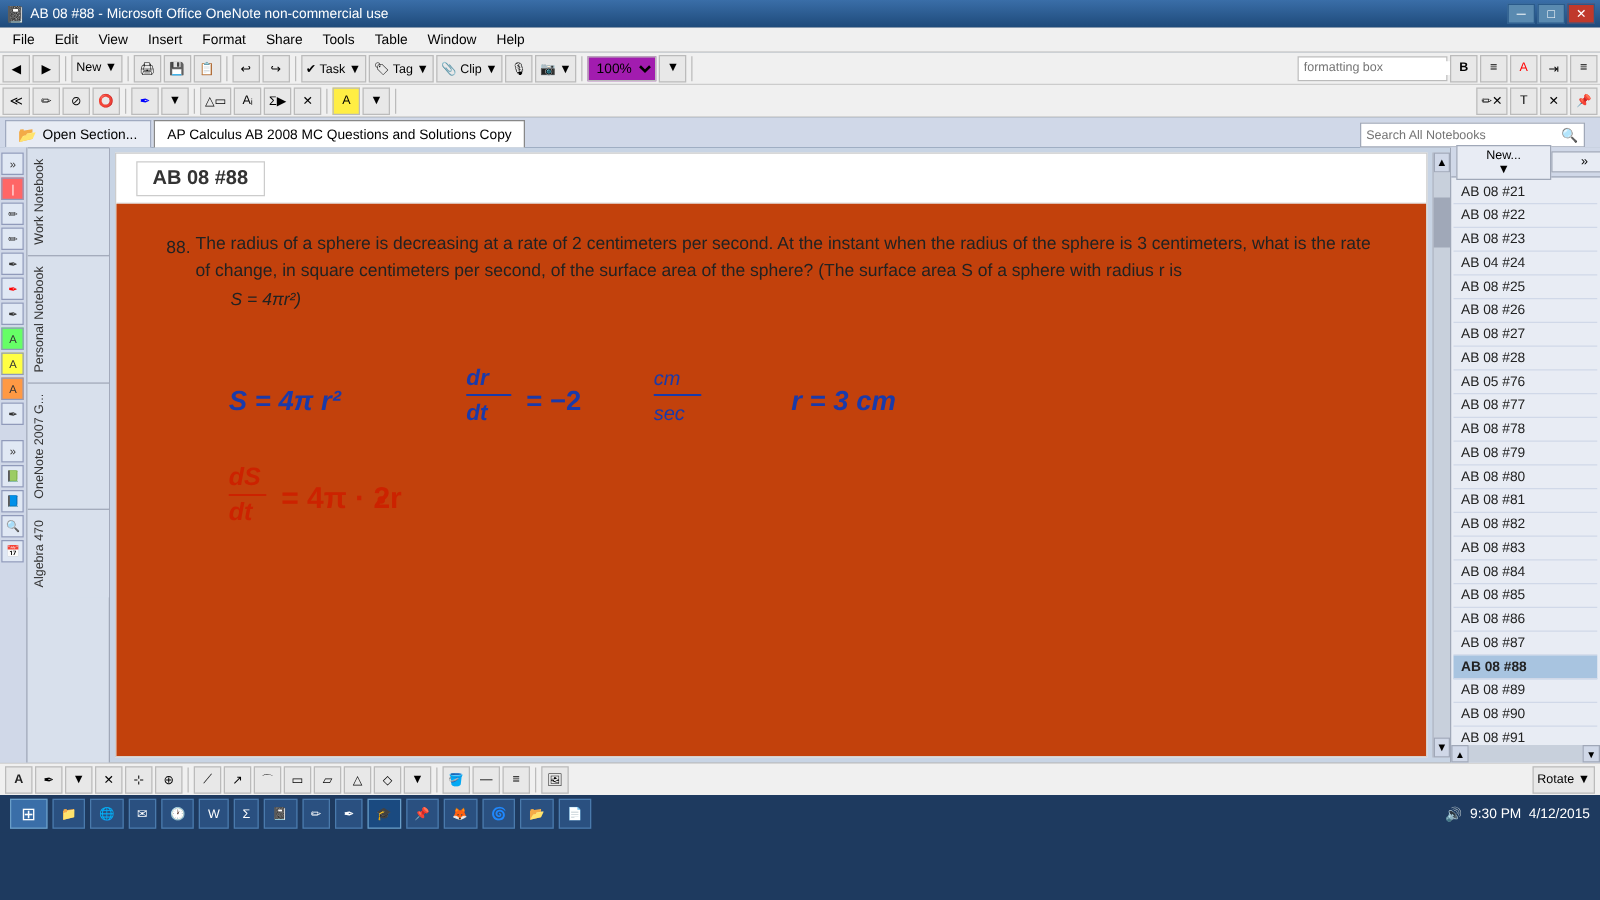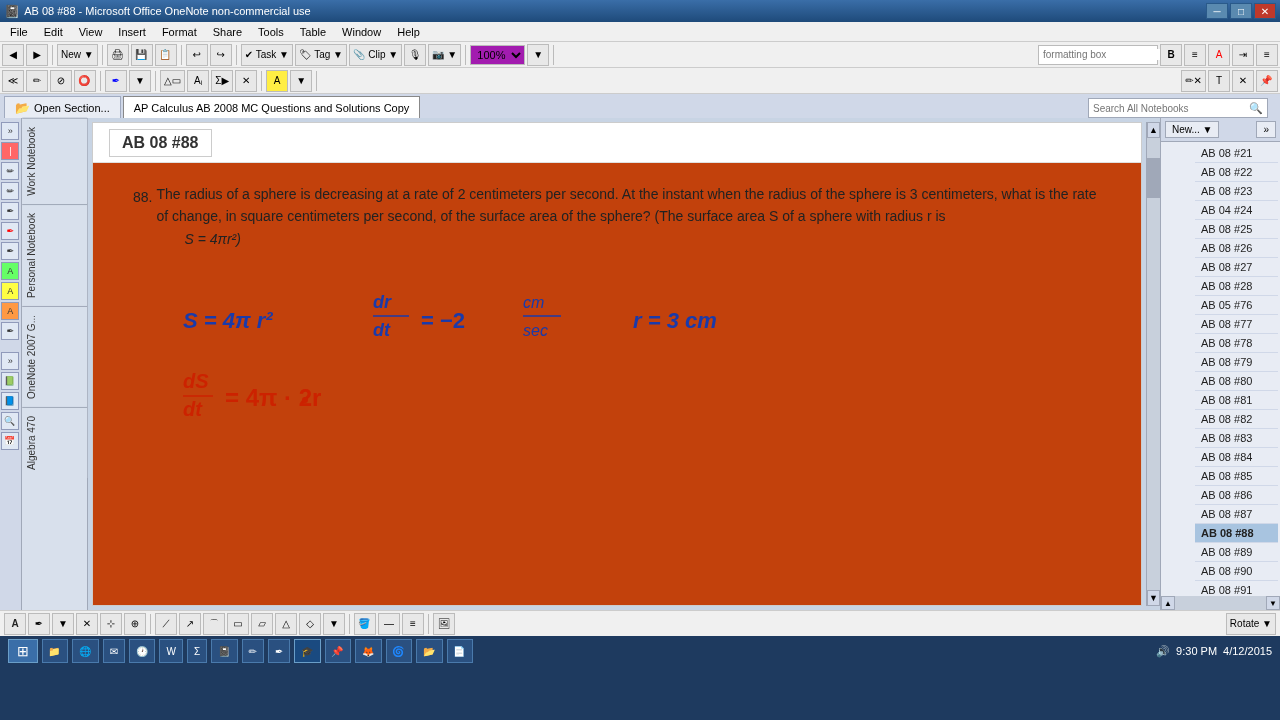--- a/index.html
+++ b/index.html
@@ -204,35 +204,34 @@
     #right-panel-header {
       height: 24px;
       display: flex;
       align-items: center;
       justify-content: space-between;
       padding: 0 4px;
       background: #d0d8e8;
       border-bottom: 1px solid #a0a8b8;
     }
     .right-new-btn {
-      font-size: 10px; padding: 2px 6px; background: #e8ecf4;
+      font-size: 10px; padding: 2px 23px; background: #e8ecf4;
       border: 1px solid #a0a8b8; cursor: pointer;
     }
     #right-scroll {
       flex: 1;
       overflow-y: auto;
       padding: 2px;
     }
     .right-item {
       padding: 3px 6px;
       font-size: 11px;
       cursor: pointer;
       color: #222;
       border-bottom: 1px solid #d0d8e8;
-      margin-left: 32px;
     }
     .right-item.active { background: #a8c4e0; font-weight: bold; }
 
     
     #v-scrollbar {
       width: 16px;
       background: #e0e4ec;
       border-left: 1px solid #a0a8b8;
       display: flex;
       flex-direction: column;

